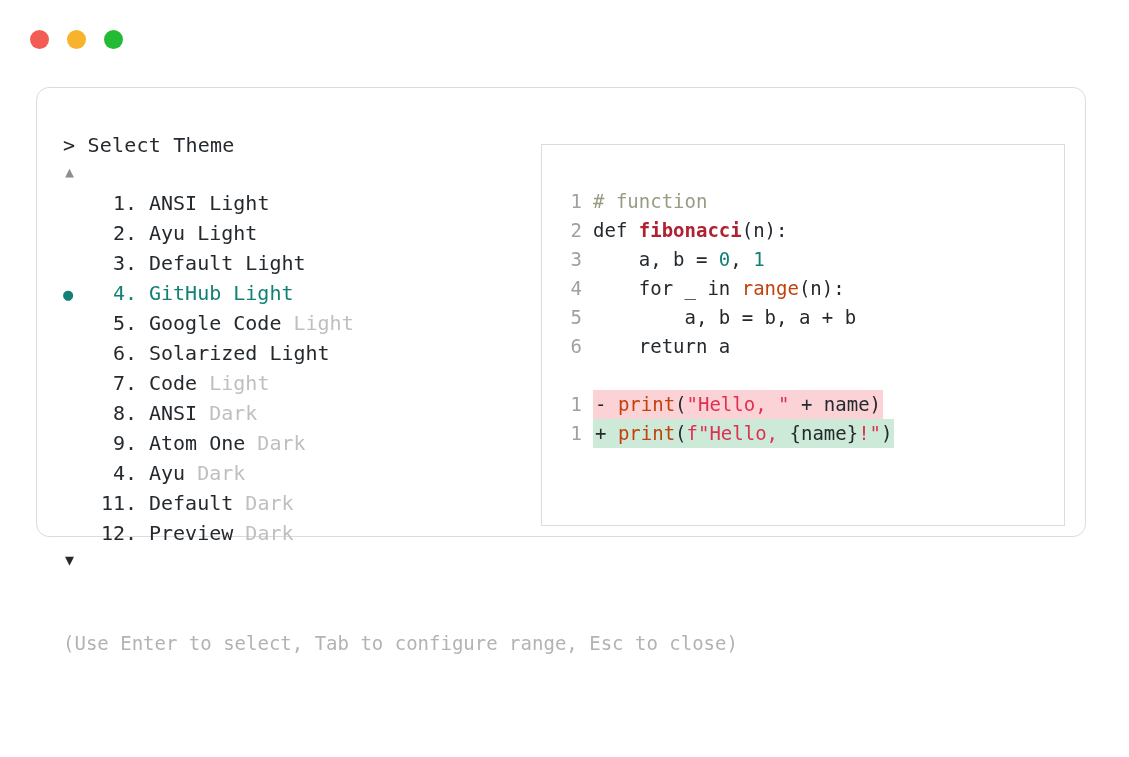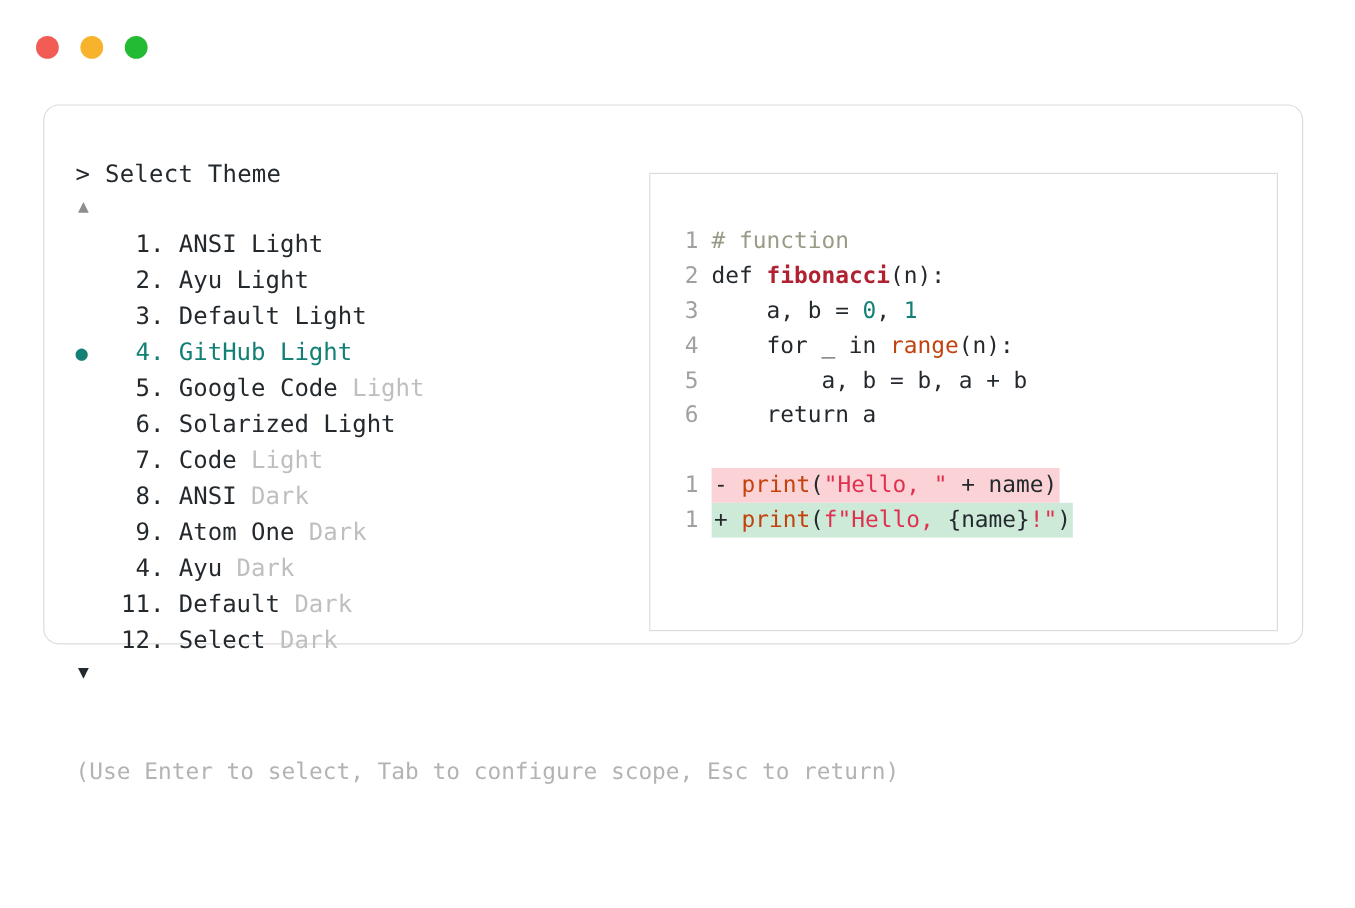--- a/index.html
+++ b/index.html
@@ -191,29 +191,29 @@
           <div class="theme-row"><span class="bullet-cell"></span><span class="num-cell">2.</span><span class="name-cell">Ayu</span><span class="variant-cell variant-strong"> Light</span></div>
           <div class="theme-row"><span class="bullet-cell"></span><span class="num-cell">3.</span><span class="name-cell">Default</span><span class="variant-cell variant-strong"> Light</span></div>
           <div class="theme-row selected"><span class="bullet-cell">●</span><span class="num-cell">4.</span><span class="name-cell">GitHub</span><span class="variant-cell variant-strong"> Light</span></div>
           <div class="theme-row"><span class="bullet-cell"></span><span class="num-cell">5.</span><span class="name-cell">Google Code</span><span class="variant-cell variant-muted"> Light</span></div>
           <div class="theme-row"><span class="bullet-cell"></span><span class="num-cell">6.</span><span class="name-cell">Solarized</span><span class="variant-cell variant-strong"> Light</span></div>
           <div class="theme-row"><span class="bullet-cell"></span><span class="num-cell">7.</span><span class="name-cell">Code</span><span class="variant-cell variant-muted"> Light</span></div>
           <div class="theme-row"><span class="bullet-cell"></span><span class="num-cell">8.</span><span class="name-cell">ANSI</span><span class="variant-cell variant-muted"> Dark</span></div>
           <div class="theme-row"><span class="bullet-cell"></span><span class="num-cell">9.</span><span class="name-cell">Atom One</span><span class="variant-cell variant-muted"> Dark</span></div>
           <div class="theme-row"><span class="bullet-cell"></span><span class="num-cell">4.</span><span class="name-cell">Ayu</span><span class="variant-cell variant-muted"> Dark</span></div>
           <div class="theme-row"><span class="bullet-cell"></span><span class="num-cell">11.</span><span class="name-cell">Default</span><span class="variant-cell variant-muted"> Dark</span></div>
-          <div class="theme-row"><span class="bullet-cell"></span><span class="num-cell">12.</span><span class="name-cell">Select</span><span class="variant-cell variant-muted"> Dark</span></div>
+          <div class="theme-row"><span class="bullet-cell"></span><span class="num-cell">12.</span><span class="name-cell">Preview</span><span class="variant-cell variant-muted"> Dark</span></div>
         </div>
 
       <div class="arrow arrow-down">▼</div>
     </div>
 
     <div class="right-col">
 
       <div class="preview-panel">
         <div class="code" id="code-block"><div class="code-line"><span class="ln">1</span><span class="code-text"><span class="tok-comment"># function</span></span></div><div class="code-line"><span class="ln">2</span><span class="code-text"><span class="tok-keyword">def </span><span class="tok-func">fibonacci</span><span class="tok-plain">(n):</span></span></div><div class="code-line"><span class="ln">3</span><span class="code-text"><span class="tok-plain">    a, b = </span><span class="tok-number">0</span><span class="tok-plain">, </span><span class="tok-number">1</span></span></div><div class="code-line"><span class="ln">4</span><span class="code-text"><span class="tok-plain">    for _ in </span><span class="tok-builtin">range</span><span class="tok-plain">(n):</span></span></div><div class="code-line"><span class="ln">5</span><span class="code-text"><span class="tok-plain">        a, b = b, a + b</span></span></div><div class="code-line"><span class="ln">6</span><span class="code-text"><span class="tok-plain">    return a</span></span></div><div class="code-spacer"></div><div class="diff-line diff-del"><span class="ln">1</span><span class="diff-body"><span class="diff-sign">- </span><span class="tok-builtin">print</span><span class="tok-plain">(</span><span class="tok-string">"Hello, "</span><span class="tok-plain"> + name)</span></span></div><div class="diff-line diff-add"><span class="ln">1</span><span class="diff-body"><span class="diff-sign">+ </span><span class="tok-builtin">print</span><span class="tok-plain">(</span><span class="tok-string">f"Hello, </span><span class="tok-plain">{name}</span><span class="tok-string">!"</span><span class="tok-plain">)</span></span></div></div>
       </div>
     </div>
 
   </div>
 
-  <div class="footer-hint">(Use Enter to select, Tab to configure scope, Esc to return)</div>
+  <div class="footer-hint">(Use Enter to select, Tab to configure range, Esc to close)</div>
 </div>
 
 </body></html>

